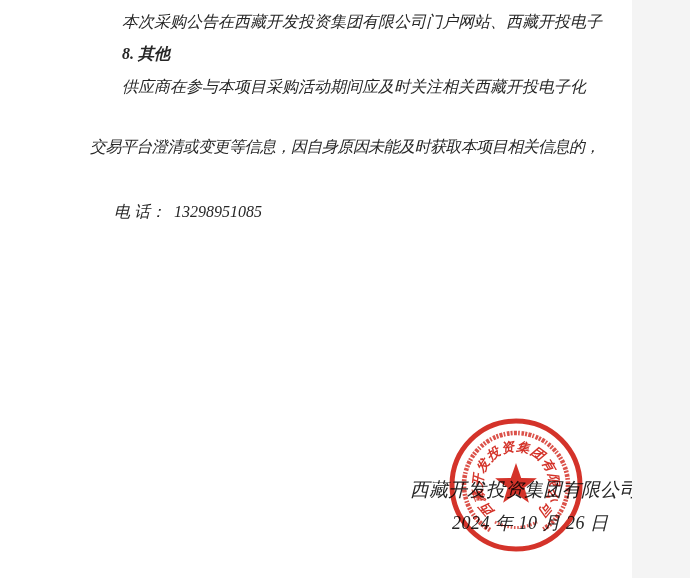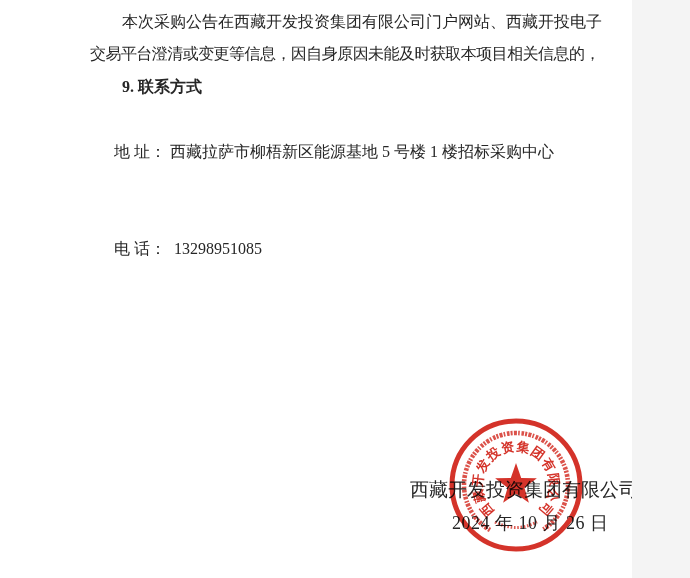--- a/index.html
+++ b/index.html
@@ -8,33 +8,34 @@
     --page-bg:#ffffff;
   }
   html,body{margin:0;padding:0;}
   body{background:#f4f4f4;font-family:"Liberation Serif","DejaVu Serif",serif;}
   .page{
     position:relative;
     width:632px;height:578px;
     background:var(--page-bg);
     overflow:hidden;
     color:var(--text-color);
+    font-style:italic;
   }
   .doc-body{
     position:absolute;
     left:90px;top:6px;
     width:516px;
     font-size:16px;
     line-height:32.4px;
     color:var(--text-color);
   }
   .line{white-space:pre;}
   .indent{text-indent:2em;}
   .heading{font-weight:700;}
-  .line-tight{letter-spacing:-0.55px;}
+  .line-tight{letter-spacing:-0.55px;margin-top:28px;}
   .contact-line{white-space:pre;text-indent:2em;}
   .sig-company{
     position:absolute;left:410px;top:477px;
     font-size:19px;white-space:pre;color:var(--text-color);
   }
   .sig-date{
     position:absolute;left:452px;top:511px;
     font-size:18px;white-space:pre;letter-spacing:.5px;color:var(--text-color);
   }
   .seal{
@@ -53,28 +54,26 @@
     stroke-dasharray:1.6 1.7;opacity:.8;}
 </style>
 </head>
 <body>
 
 <div class="page">
 
   <div class="doc-body">
     <div class="line indent">本次采购公告在西藏开发投资集团有限公司门户网站、西藏开投电子</div>
 
+    <div class="line indent heading">8. 其他</div>
 
+    <div class="line indent">供应商在参与本项目采购活动期间应及时关注相关西藏开投电子化</div>
     <div class="line line-tight">交易平台澄清或变更等信息，因自身原因未能及时获取本项目相关信息的，</div>
 
-    <div class="line indent heading">9. 联系方式</div>
 
-    <div class="contact-line">
-      <span>地 址： </span><span>西藏拉萨市柳梧新区能源基地 5 号楼 1 楼招标采购中心</span>
-    </div>
     <div class="contact-line">
       <span>电 话：  </span><span>13298951085</span>
     </div>
   </div>
 
   <div class="sig-company">西藏开发投资集团有限公司</div>
   <div class="sig-date">2024 年 10 月 26 日</div>
 
   <svg class="seal" viewBox="0 0 170 170" xmlns="http://www.w3.org/2000/svg">
     <circle class="seal-ring" cx="85" cy="85" r="64" stroke="#d2281e"></circle>

